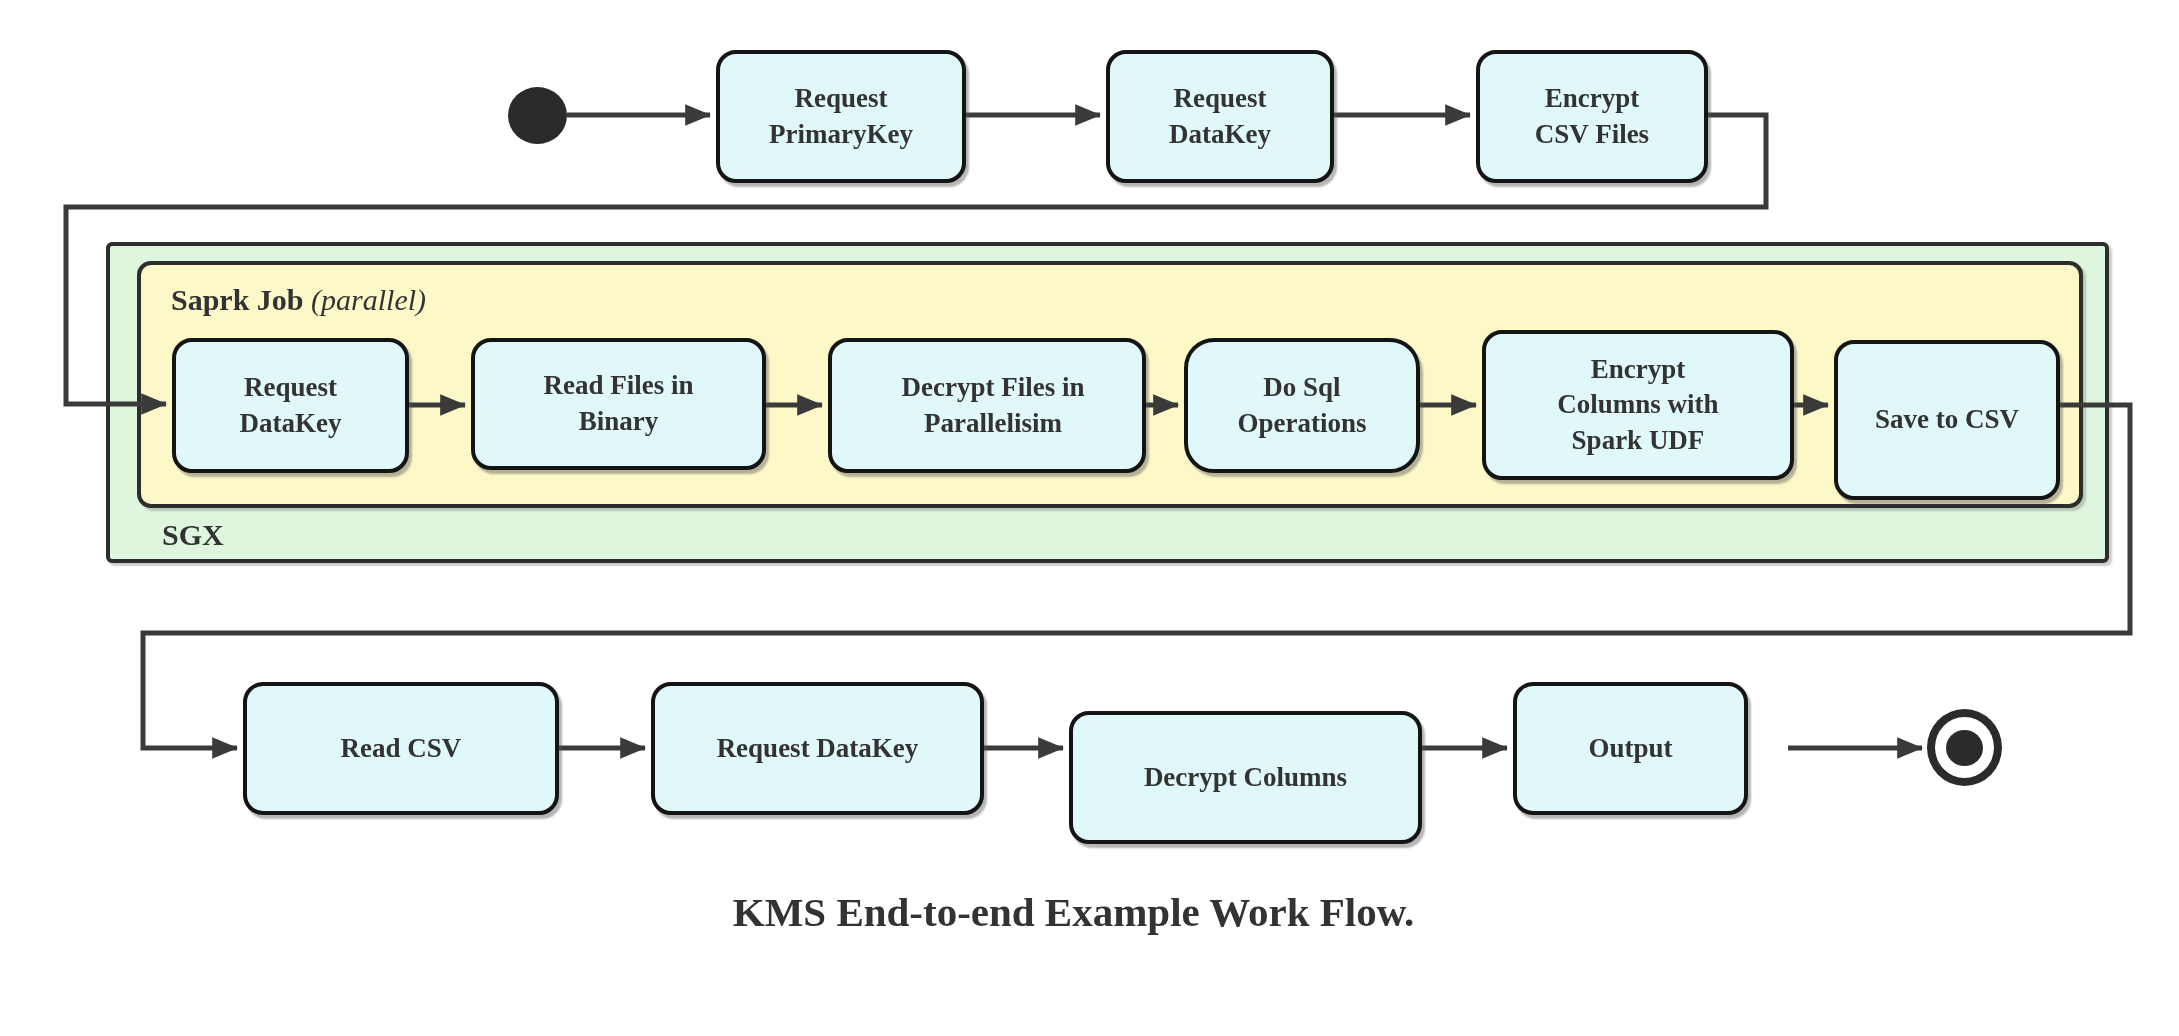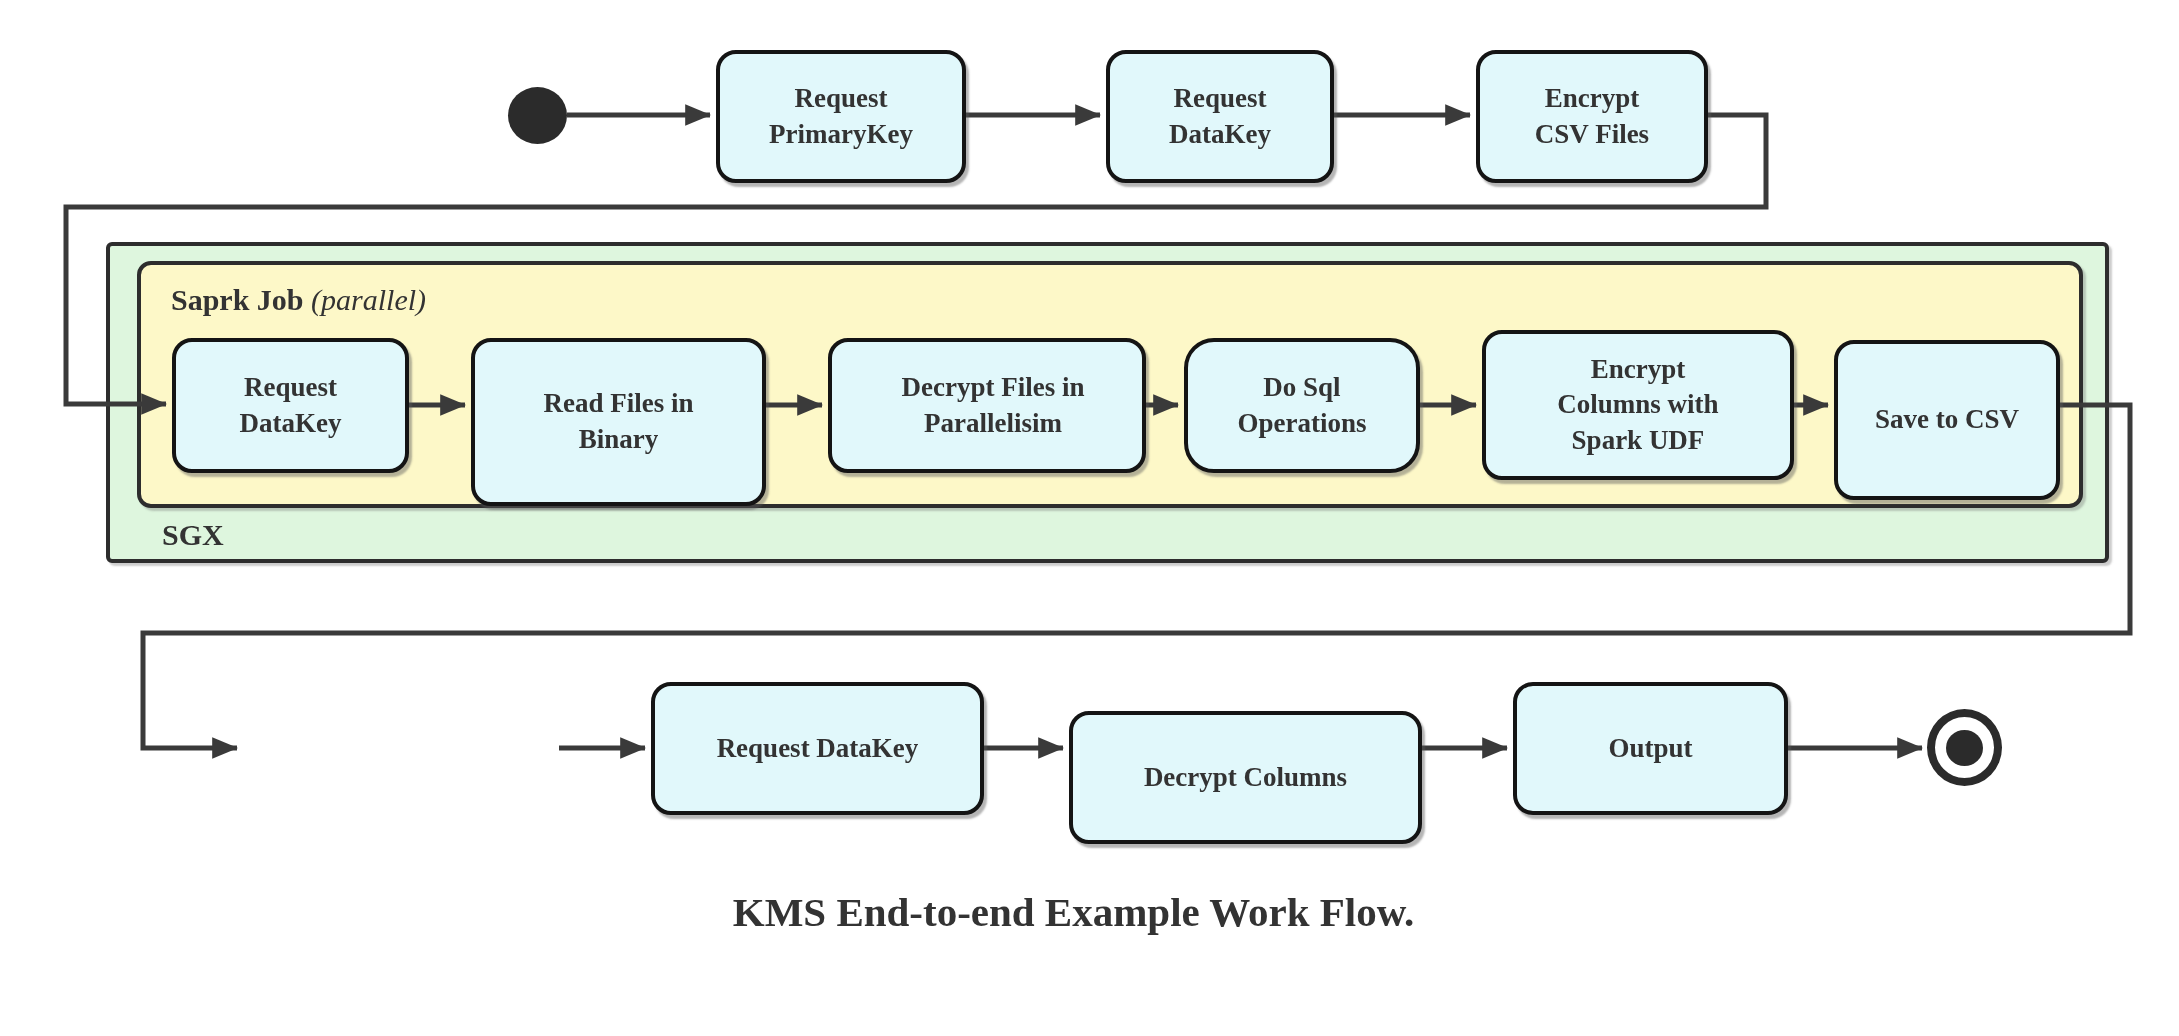--- a/index.html
+++ b/index.html
@@ -126,30 +126,31 @@
 
   <div class="node" style="left:716px;top:50px;width:250px;height:133px;">Request
 PrimaryKey</div>
   <div class="node" style="left:1106px;top:50px;width:228px;height:133px;">Request
 DataKey</div>
   <div class="node" style="left:1476px;top:50px;width:232px;height:133px;">Encrypt
 CSV Files</div>
 
   <div class="node" style="left:172px;top:338px;width:237px;height:135px;">Request
 DataKey</div>
-  <div class="node" style="left:471px;top:338px;width:295px;height:168px;">Read Files in
+  <div class="node" style="left:471px;top:338px;width:295px;height:132px;">Read Files in
 Binary</div>
   <div class="node" style="left:828px;top:338px;width:318px;height:135px;padding-left:12px;">Decrypt Files in
 Parallelisim</div>
   <div class="node" style="left:1184px;top:338px;width:236px;height:135px;border-radius:30px;">Do Sql
 Operations</div>
   <div class="node" style="left:1482px;top:330px;width:312px;height:150px;">Encrypt
 Columns with
 Spark UDF</div>
   <div class="node" style="left:1834px;top:340px;width:226px;height:160px;">Save to CSV</div>
 
+  <div class="node" style="left:243px;top:682px;width:316px;height:133px;">Read CSV</div>
   <div class="node" style="left:651px;top:682px;width:333px;height:133px;">Request DataKey</div>
   <div class="node" style="left:1069px;top:682px;width:353px;height:133px;margin-top:29px;">Decrypt Columns</div>
-  <div class="node" style="left:1513px;top:682px;width:275px;height:133px;text-align:right;">Output</div>
+  <div class="node" style="left:1513px;top:682px;width:235px;height:133px;text-align:right;">Output</div>
 
   <div class="caption">KMS End-to-end Example Work Flow.</div>
 
 </div>
 
 </body></html>

